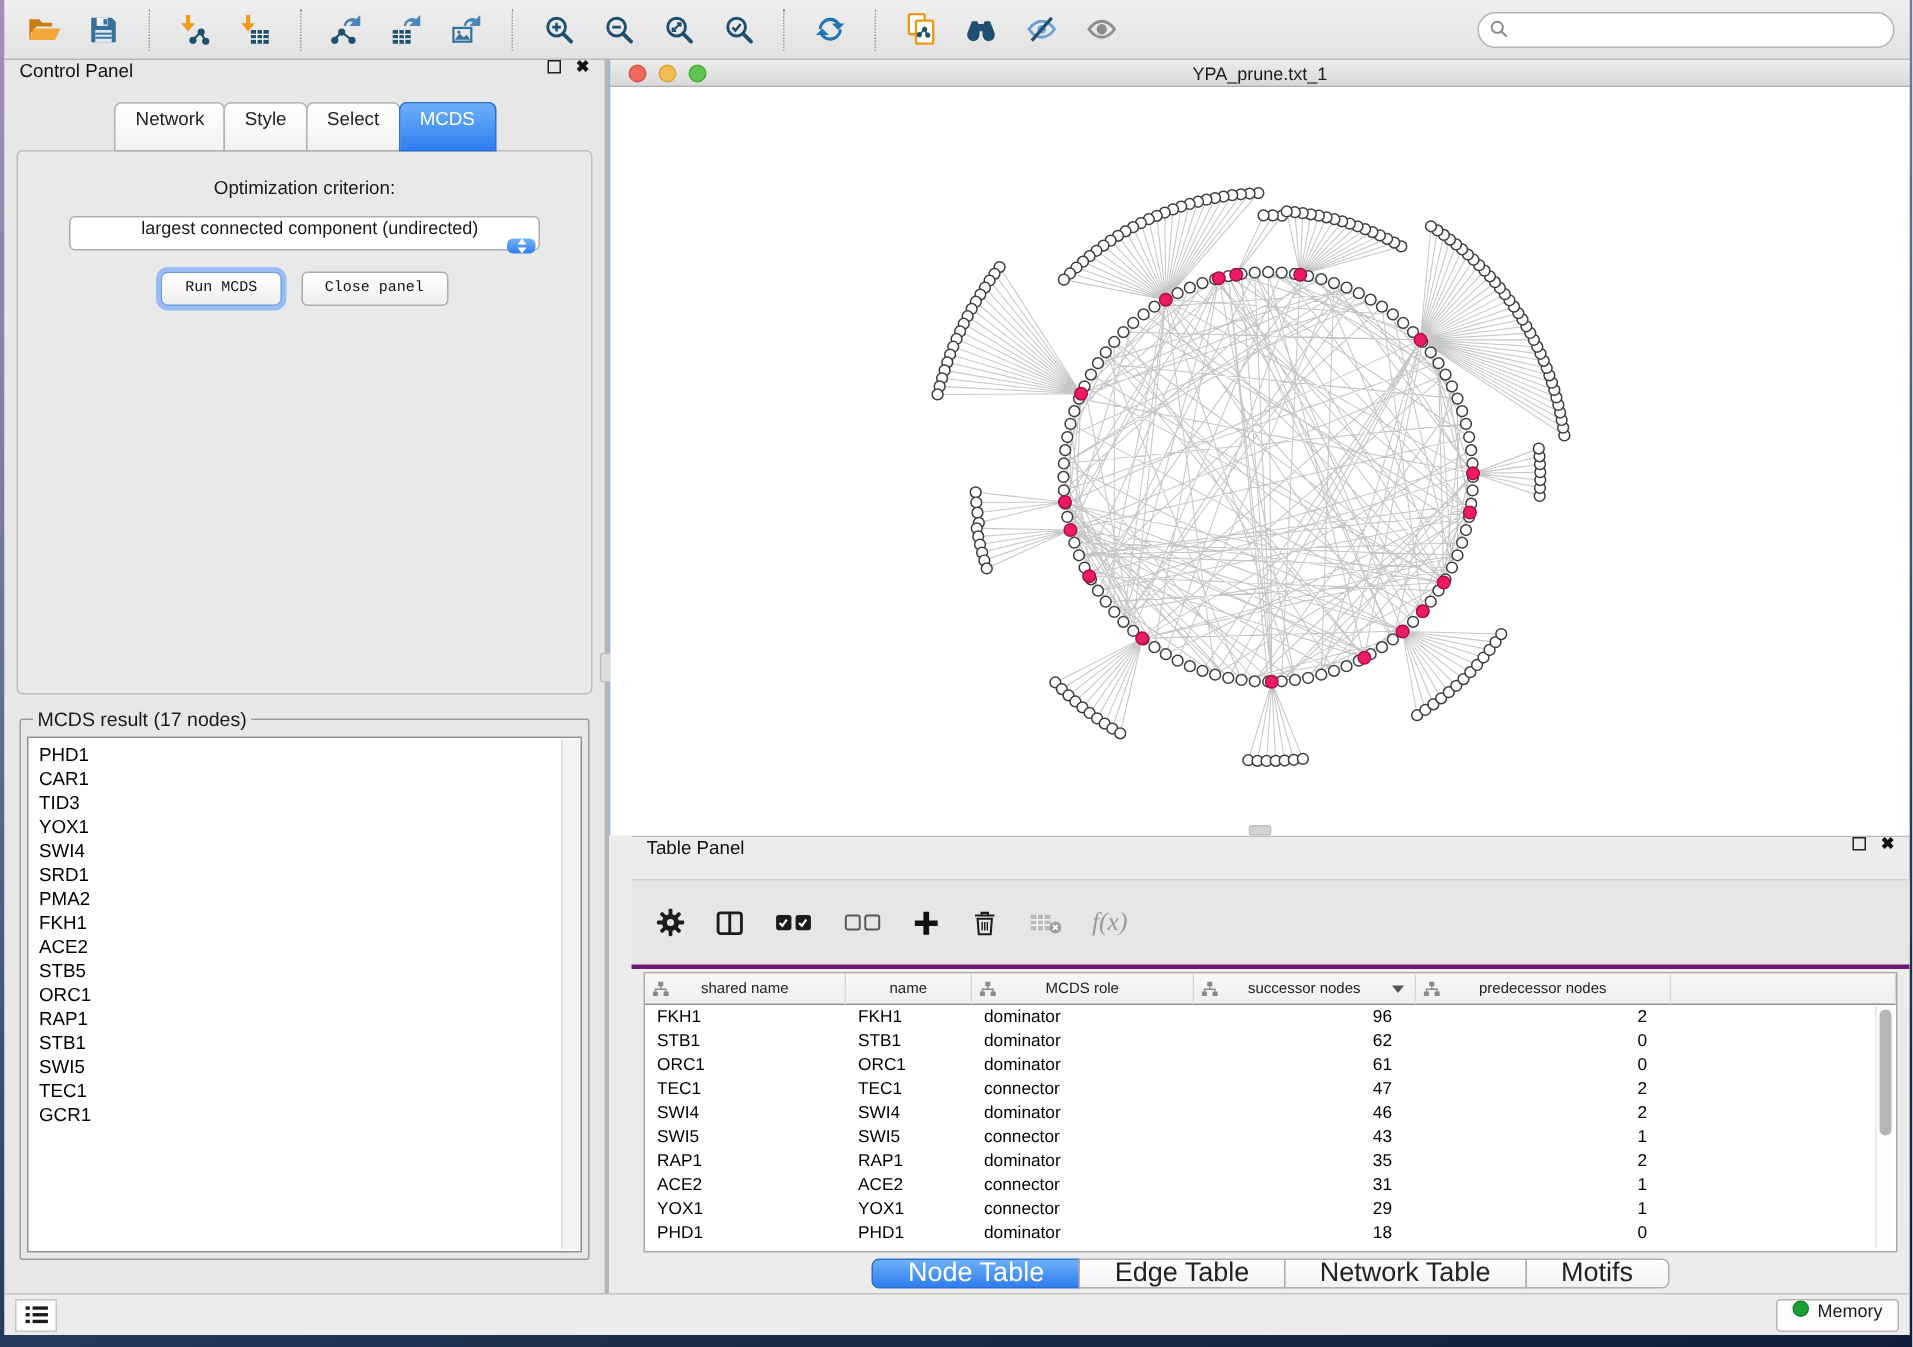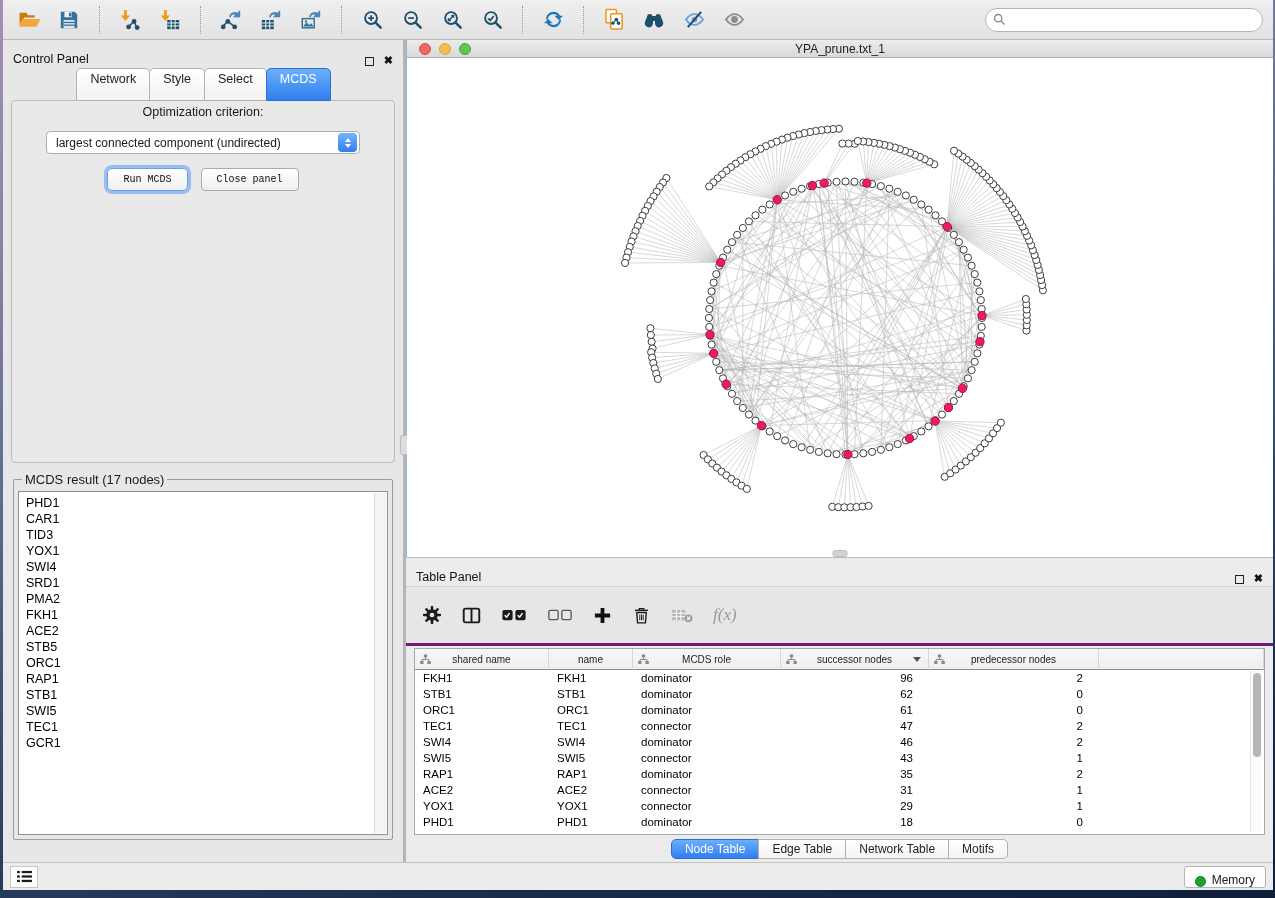--- a/index.html
+++ b/index.html
@@ -19,36 +19,36 @@
   .search-wrap { margin-left:auto; position:relative; width:278px; height:24px; flex:none; }
   .search-wrap input { width:100%; height:100%; border:1px solid #b5b5b5; border-radius:12px;
     background:#fff; padding:0 10px 0 26px; font-size:12px; outline:none; }
   .search-glass { position:absolute; left:8px; top:5px; }
 
   
   .main { flex:1; display:flex; min-height:0; }
 
   
   .control-panel { width:400px; flex:none; background:#e8e7e7; display:flex; flex-direction:column; min-height:0; }
-  .panel-head { height:26px; flex:none; display:flex; align-items:flex-end; padding:0 10px; }
+  .panel-head { height:26px; flex:none; display:flex; align-items:flex-start; padding:0 10px; }
   .panel-title { font-size:12.5px; color:#111; }
   .panel-head .spacer { flex:1; }
   .float-btn { width:9px; height:9px; border:1.4px solid #222; margin-right:10px; cursor:default; }
   .close-btn { font-size:11px; font-weight:bold; color:#111; line-height:1; cursor:default; }
 
   .cp-tabs { display:flex; justify-content:center; position:relative; z-index:2; margin-top:2px; }
   .cp-tab { padding:3px 13px 14px; background:linear-gradient(#ffffff,#f2f2f2); border:1px solid #b3b3b3;
     border-radius:5px 5px 0 0; margin-right:-1px; font-size:12.5px; color:#222; }
   .cp-tab.selected { background:linear-gradient(#6cb0f8,#2f7ef0); border-color:#2f6fd0; color:#fff; }
 
   .cp-content { margin:-1px 8px 0; height:363px; flex:none; border:1px solid #bdbdbd; border-radius:4px;
-    background:#eae9e9; text-align:center; padding-top:4px; }
+    background:#eae9e9; text-align:center; padding-top:17px; }
   .opt-label { font-size:12.5px; margin-bottom:12px; }
   .criterion { width:314px; height:23px; margin:0 auto 14px; background:#fff; border:1px solid #aeaeae;
-    border-radius:4px; display:flex; align-items:center; padding:0 2px 0 9px; }
+    border-radius:4px; display:flex; align-items:center; padding:0 2px 0 9px;flex-direction:column; }
   .criterion .val { font-size:12px; white-space:nowrap; }
   .stepper { margin-left:auto; width:19px; height:19px; border-radius:4px;
     background:linear-gradient(#76b4fb,#2f7ef0); display:flex; flex-direction:column;
     align-items:center; justify-content:center; gap:2px; }
   .stepper .tri-up { width:0; height:0; border-left:3.5px solid transparent; border-right:3.5px solid transparent; border-bottom:4px solid #fff; }
   .stepper .tri-dn { width:0; height:0; border-left:3.5px solid transparent; border-right:3.5px solid transparent; border-top:4px solid #fff; }
   .btn-row { display:flex; justify-content:center; gap:13px; }
   .push-btn { height:23px; padding:0 15px; font-size:10px; color:#111;
     background:linear-gradient(#ffffff,#efefef); border:1px solid #ababab; border-radius:4px;font-family:Liberation Mono, monospace; }
   .push-btn.focused { box-shadow:0 0 0 3px rgba(106,166,250,.65); border-color:#6d9fe0; border-radius:5px; }
@@ -78,21 +78,21 @@
   .tl.red { background:#ee6a5f; border:1px solid #d55347; }
   .tl.yellow { background:#f5bd4f; border:1px solid #dba338; }
   .tl.green { background:#61c554; border:1px solid #48a83c; }
   .nw-title { position:absolute; left:0; right:0; text-align:center; font-size:12px; color:#1c1c1c; }
   .nw-canvas { flex:1; background:#fff; position:relative; min-height:0; }
   .nw-canvas svg { position:absolute; inset:0; width:100%; height:100%; }
   .h-split-handle { position:absolute; left:50%; bottom:0; transform:translateX(-50%);
     width:15px; height:7px; background:#d2d2d2; border:1px solid #c0c0c0; border-radius:2px; }
 
   
-  .table-panel { flex:1; display:flex; flex-direction:column; background:#ececec; border-top:1px solid #bbb; min-height:0; }
+  .table-panel { flex:1; display:flex; flex-direction:column; background:#ececec; border-top:1px solid #bbb; min-height:0;margin-left:15px; }
   .tp-toolbar { height:60px; flex:none; margin-top:2px; background:#e6e6e6;
     border-top:1px solid #d2d2d2; border-bottom:3px solid #701a75;
     display:flex; align-items:center; gap:20px; padding:0 16px; }
   .tp-btn { display:flex; align-items:center; justify-content:center; }
   .fx-label { font-family:"Liberation Serif", serif; font-style:italic; font-size:17px; color:#9a9a9a; }
 
   .tp-table { flex:1; margin:2px 8px 0; background:#fff; border:1px solid #a8a8a8; position:relative;
     overflow:hidden; min-height:0; }
   .tgrid { display:grid; grid-template-columns:134px 84px 148px 148px 170px 1fr; }
   .th { height:21px; background:linear-gradient(#f7f7f7,#efefef); border-bottom:1px solid #8f8f8f;
@@ -102,32 +102,32 @@
   .sort-caret { width:0; height:0; border-left:4px solid transparent; border-right:4px solid transparent;
     border-top:5px solid #555; position:absolute; right:7px; top:8px; }
   .td { height:16px; font-size:11.5px; color:#000; padding-left:8px; display:flex; align-items:center;
     white-space:nowrap; overflow:hidden; }
   .td.num { justify-content:flex-end; padding-right:16px; }
   .tp-scroll { position:absolute; top:22px; right:2px; bottom:2px; width:12px; background:#fcfcfc;
     border-left:1px solid #e4e4e4; }
   .tp-thumb { position:absolute; top:2px; left:1.5px; width:8px; height:84px; background:#b6b6b6; border-radius:5px; }
 
   .tp-tabs { height:27px; flex:none; display:flex; align-items:center; justify-content:center; }
-  .seg { height:20px; display:flex; align-items:center; padding:0 13px; font-size:12px; color:#222;
+  .seg { height:20px; display:flex; align-items:center; padding:0 23px; font-size:18px; color:#222;
     background:linear-gradient(#ffffff,#f3f3f3); border:1px solid #b0b0b0; margin-left:-1px; }
   .seg:first-child { border-radius:5px 0 0 5px; margin-left:0; }
   .seg:last-child { border-radius:0 5px 5px 0; }
   .seg.selected { background:linear-gradient(#6cb0f8,#2f7ef0); border-color:#2f6fd0; color:#fff; }
 
   
   .status-bar { height:28px; flex:none; border-top:1px solid #c2c2c2; background:#ececec;
     display:flex; align-items:center; padding:0 7px; }
   .list-btn { width:28px; height:22px; background:#fdfdfd; border:1px solid #c6c6c6;
     display:flex; align-items:center; justify-content:center; }
-  .memory-btn { margin-left:auto; height:22px; display:flex; align-items:flex-end; gap:6px;
+  .memory-btn { margin-left:auto; height:22px; display:flex; align-items:flex-start; gap:6px;
     background:#fdfdfd; border:1px solid #b4b4b4; border-radius:3px; padding:0 10px; font-size:12px; }
   .mem-dot { width:11px; height:11px; border-radius:50%; background:#1ba035; border:1px solid #12812a; }
 </style>
 </head>
 <body>
 
 <div class="screen">
 <div class="app">
 
   <div class="toolbar">

